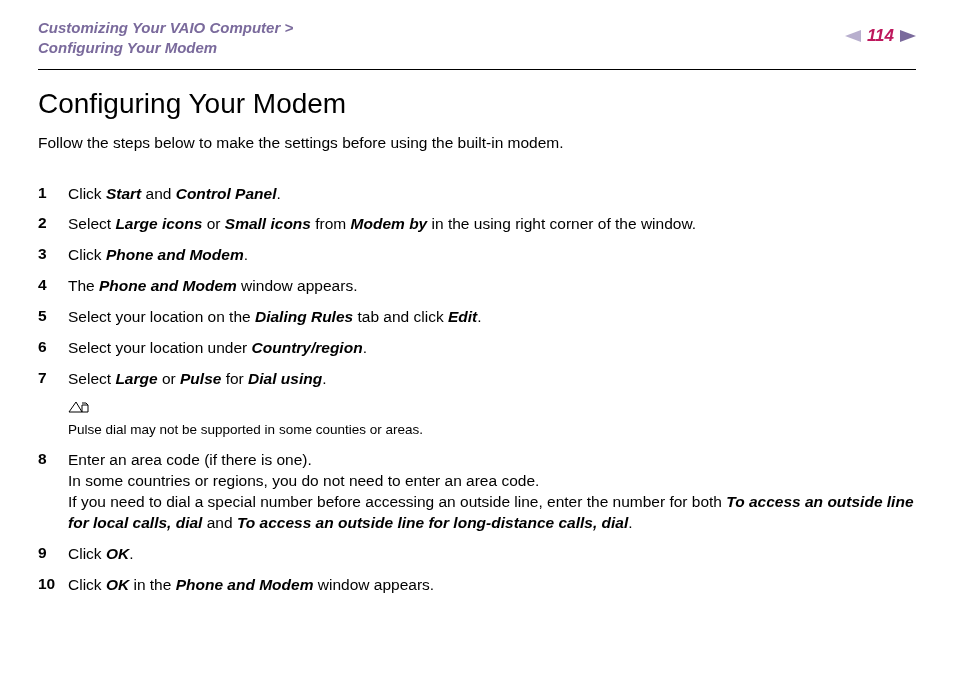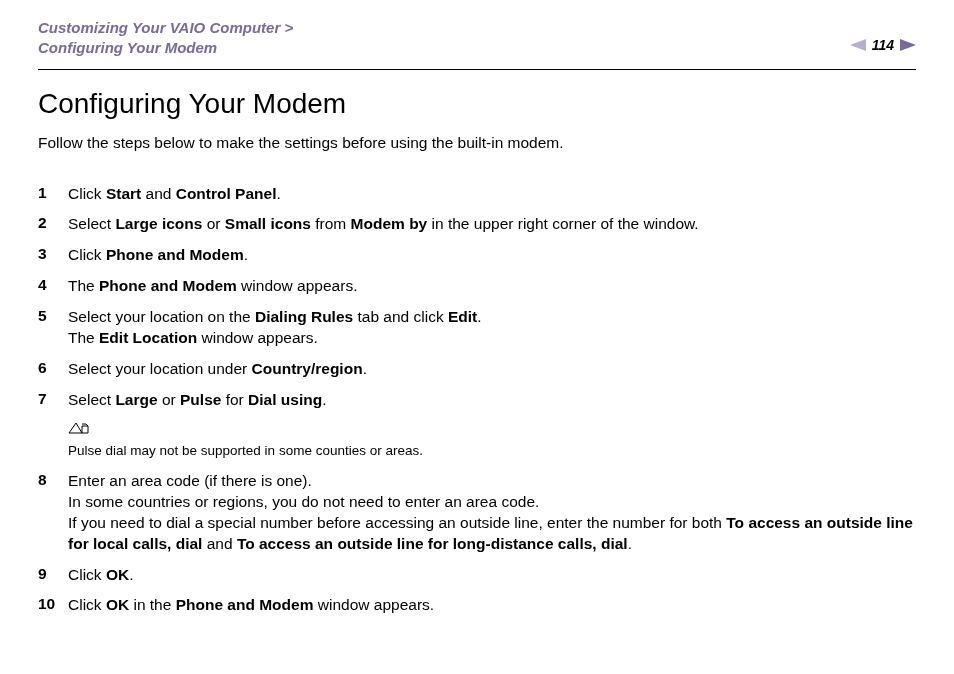--- a/index.html
+++ b/index.html
@@ -1,34 +1,34 @@
 <!DOCTYPE html>
 <html><head>
 <meta charset="utf-8">
 <style>
   * { box-sizing: border-box; margin: 0; padding: 0; }
   html, body { width: 954px; height: 674px; background: #fff; font-family: Arial, Helvetica, sans-serif; color: #000; }
   .page { width: 954px; height: 578px; position: relative; padding: 18px 38px 0 38px; }
   .header { display: flex; justify-content: space-between; align-items: flex-start; }
   .breadcrumb { color: #7a6a9c; font-size: 15px; font-weight: bold; font-style: italic; line-height: 1.35; }
   .breadcrumb .line { display: block; }
-  .pager { display: flex; align-items: center; gap: 6px; color: #000000; font-weight: bold; font-style: italic; font-size: 14px; margin-top: 19px; }
+  .pager { display: flex; align-items: center; gap: 6px; color: #be185d; font-weight: bold; font-style: italic; font-size: 17px; margin-top: 8px; }
   .pager svg { display: block; }
   .hr { border: 0; border-top: 1px solid #000; margin: 10px 0 18px 0; }
   .title { font-size: 28px; font-weight: normal; margin-bottom: 14px; }
   .intro { font-size: 15.5px; margin-bottom: 32px; }
   .steps { list-style: none; }
   .step { display: flex; align-items: flex-start; font-size: 15.5px; margin-bottom: 10px; }
   .num { font-weight: bold; width: 30px; flex: 0 0 30px; }
   .body { flex: 1; line-height: 1.35; }
   .body .sub { display: block; }
   .note-block { margin: 6px 0 12px 30px; }
   .note-icon { display: block; margin-bottom: 2px; }
   .note-text { font-size: 13.5px; font-family: Arial, Helvetica, sans-serif; margin-top: 24px; }
-  b { font-weight: bold; }
+  b { font-weight: bold; font-style: italic; }
 </style>
 </head>
 <body>
 
 <div class="page">
 
   <div class="header">
     <div class="breadcrumb">
       <span class="line">
         <span>Customizing Your VAIO Computer</span><span> &gt; </span>
@@ -60,21 +60,21 @@
     <li class="step">
       <span class="num">1</span>
       <span class="body">
         <span>Click </span><b>Start</b><span> and </span><b>Control Panel</b><span>.</span>
       </span>
     </li>
 
     <li class="step">
       <span class="num">2</span>
       <span class="body">
-        <span>Select </span><b>Large icons</b><span> or </span><b>Small icons</b><span> from </span><b>Modem by</b><span> in the upper right corner of the window.</span>
+        <span>Select </span><b>Large icons</b><span> or </span><b>Small icons</b><span> from </span><b>Modem by</b><span> in the using right corner of the window.</span>
       </span>
     </li>
 
     <li class="step">
       <span class="num">3</span>
       <span class="body">
         <span>Click </span><b>Phone and Modem</b><span>.</span>
       </span>
     </li>
 
@@ -82,21 +82,20 @@
       <span class="num">4</span>
       <span class="body">
         <span class="sub"><span>The </span><b>Phone and Modem</b><span> window appears.</span></span>
       </span>
     </li>
 
     <li class="step">
       <span class="num">5</span>
       <span class="body">
         <span class="sub"><span>Select your location on the </span><b>Dialing Rules</b><span> tab and click </span><b>Edit</b><span>.</span></span>
-        <span class="sub"><span>The </span><b>Edit Location</b><span> window appears.</span></span>
       </span>
     </li>
 
     <li class="step">
       <span class="num">6</span>
       <span class="body">
         <span>Select your location under </span><b>Country/region</b><span>.</span>
       </span>
     </li>
 

